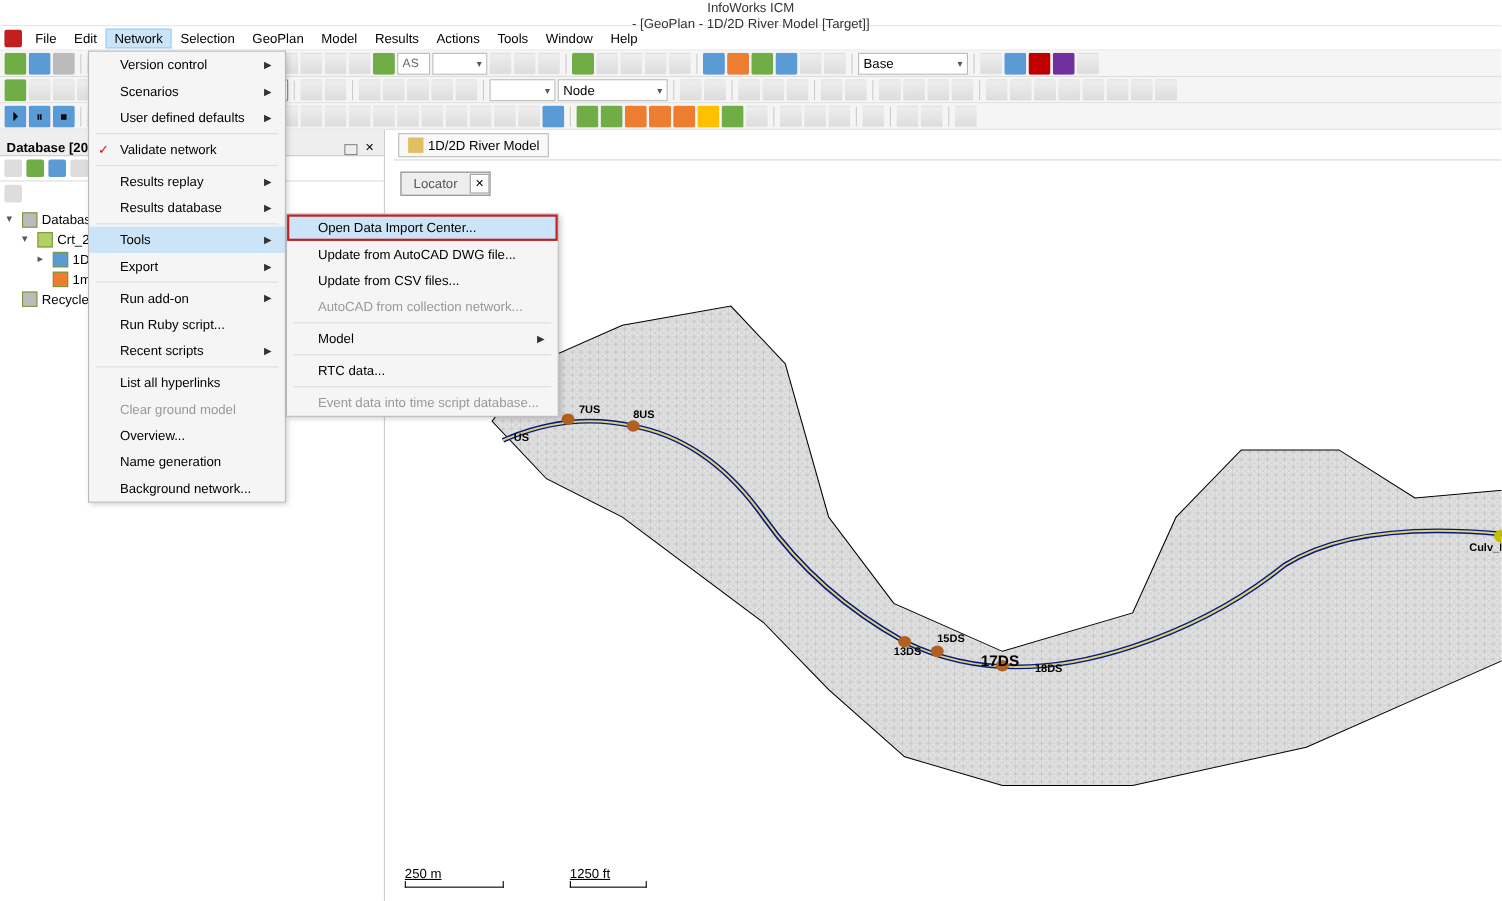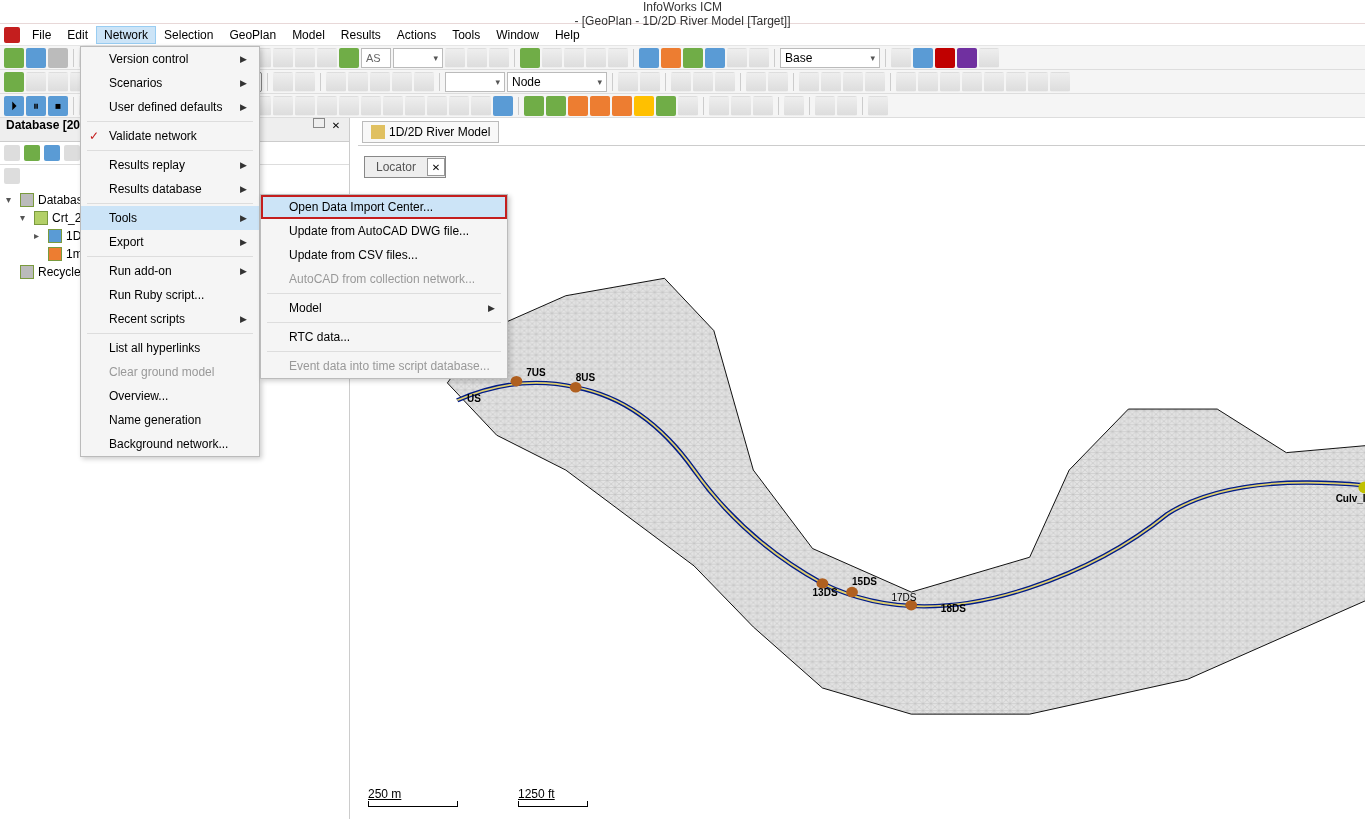--- a/index.html
+++ b/index.html
@@ -22,21 +22,21 @@
 .tb-sep { width: 1px; height: 18px; background: #ccc; margin: 0 3px; }
 .tb-text { height: 20px; border: 1px solid #bbb; background: #fff; padding: 0 4px; min-width: 30px; display: inline-flex; align-items: center; font-size: 11px; color: #666; }
 .tb-combo { height: 20px; border: 1px solid #bbb; background: #fff; padding: 0 4px; min-width: 80px; display: inline-flex; align-items: center; font-size: 11px; }
 .tb-combo.wide { min-width: 100px; }
 .tb-combo::after { content: "▾"; margin-left: auto; font-size: 9px; color: #555; }
 
 .toolbar3 { height: 24px; background: #f5f5f5; border-bottom: 1px solid #ddd; display: flex; align-items: center; padding: 0 4px; gap: 2px; }
 
 
 .side-panel { position: absolute; top: 118px; left: 0; width: 350px; bottom: 0; background: #fff; border-right: 1px solid #ccc; }
-.side-header { height: 24px; background: #eee; display: flex; align-items: flex-start; padding: 0 6px; border-bottom: 1px solid #ccc; }
+.side-header { height: 24px; background: #eee; display: flex; align-items: flex-end; padding: 0 6px; border-bottom: 1px solid #ccc; }
 .side-header .title { font-weight: 600; flex: 1; }
 .side-header .x { width: 14px; height: 14px; display: flex; align-items: center; justify-content: center; font-size: 10px; cursor: pointer; }
 .side-header .sq { width: 12px; height: 10px; border: 1px solid #888; margin-right: 4px; }
 .side-toolbar { height: 22px; display: flex; align-items: center; padding: 0 4px; gap: 4px; }
 .side-toolbar .ico { width: 16px; height: 16px; background: #ddd; border-radius: 2px; }
 .tree { padding: 4px 6px; line-height: 18px; }
 .tree-node { display: flex; align-items: center; gap: 4px; white-space: nowrap; }
 .tree-node .exp { width: 10px; font-size: 10px; color: #555; }
 .tree-node .ico { width: 14px; height: 14px; background: #b3d067; border: 1px solid #7a9a3e; }
 .tree .lvl1 { padding-left: 14px; }
@@ -337,21 +337,21 @@
         <circle cx="460" cy="420" r="6" fill="#b06020"></circle>
         <circle cx="520" cy="435" r="6" fill="#b06020"></circle>
         <circle cx="980" cy="300" r="7" fill="#c0c000"></circle>
       </svg>
       
       <span style="position:absolute;left:7%;top:32%;font-size:10px;font-weight:bold">US</span>
       <span style="position:absolute;left:13%;top:27%;font-size:10px;font-weight:bold">7US</span>
       <span style="position:absolute;left:18%;top:28%;font-size:10px;font-weight:bold">8US</span>
       <span style="position:absolute;left:42%;top:69%;font-size:10px;font-weight:bold">13DS</span>
       <span style="position:absolute;left:46%;top:67%;font-size:10px;font-weight:bold">15DS</span>
-      <span style="position:absolute;left:50%;top:70%;font-size:10px;font-weight:normal">17DS</span>
+      <span style="position:absolute;left:50%;top:70%;font-size:14px;font-weight:bold">17DS</span>
       <span style="position:absolute;left:55%;top:72%;font-size:10px;font-weight:bold">18DS</span>
       <span style="position:absolute;left:95%;top:51%;font-size:10px;font-weight:bold">Culv_In</span>
     </div>
 
     <div class="scale-bar">
       <div class="scale-seg">
         <span>250 m</span>
         <div class="scale-line"></div>
       </div>
       <div class="scale-seg">

